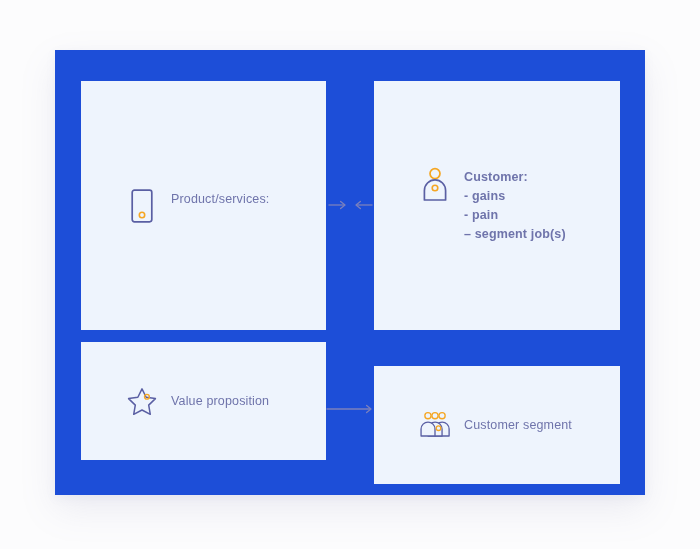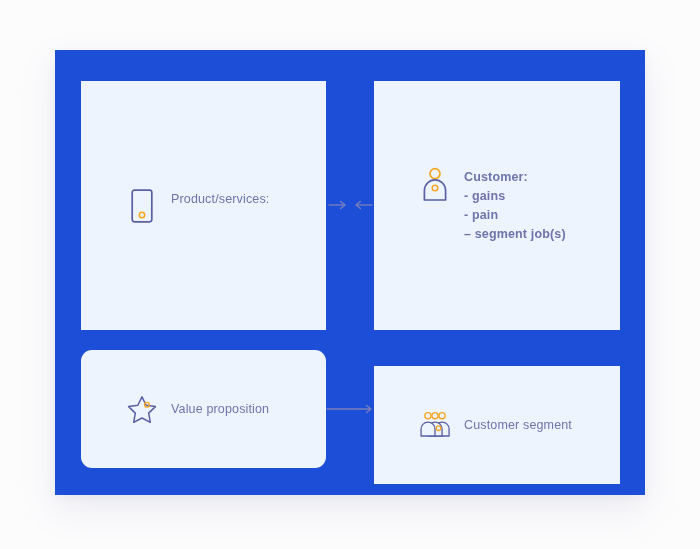--- a/index.html
+++ b/index.html
@@ -29,21 +29,21 @@
 
   
   .panel {
     position: absolute;
     background: #eef4fd;
     display: flex;
     align-items: center;
   }
   #panel-product-services { left: 26px;  top: 31px;  width: 245px; height: 249px; }
   #panel-customer         { left: 319px; top: 31px;  width: 246px; height: 249px; font-weight: bold; }
-  #panel-value-prop       { left: 26px;  top: 300px; width: 245px; height: 118px; border-radius: 11px; }
+  #panel-value-prop       { left: 26px;  top: 292px; width: 245px; height: 118px; }
   #panel-customer-segment { left: 319px; top: 316px; width: 246px; height: 118px; }
 
   .panel-inner {
     display: flex;
     align-items: flex-start;
     gap: 14px;
     padding-left: 46px;
     width: 100%;
     box-sizing: border-box;
   }

